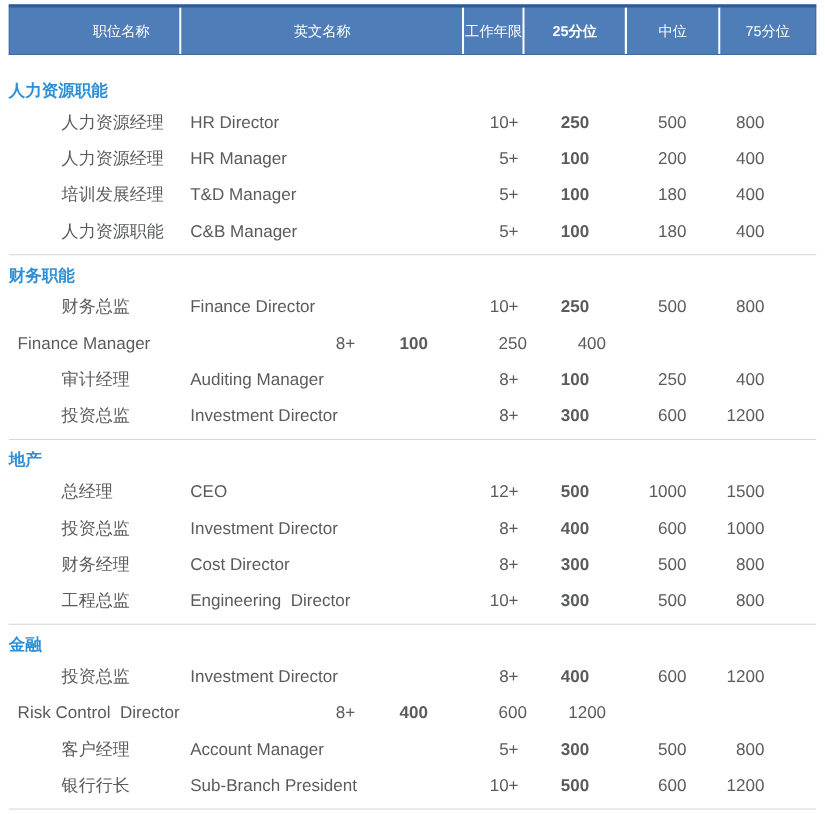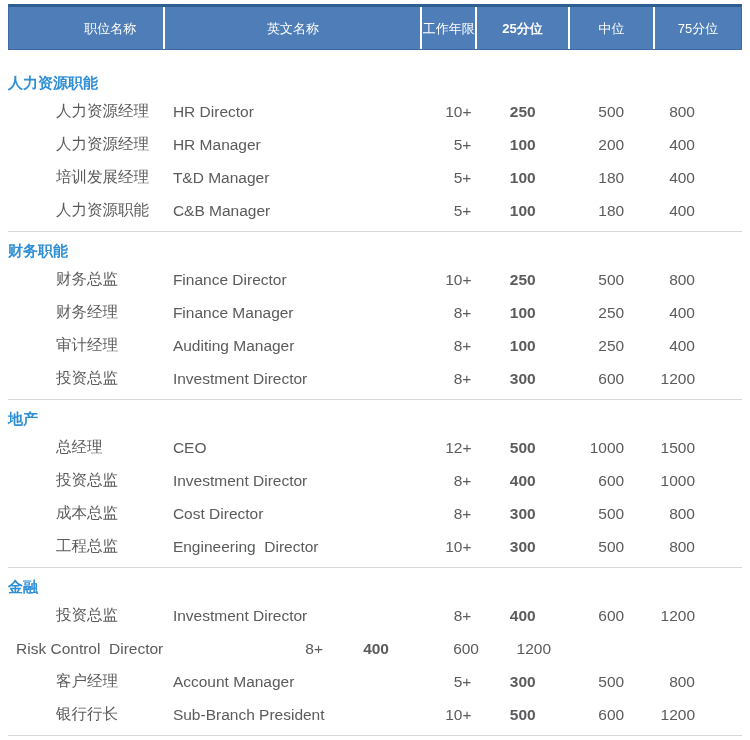--- a/index.html
+++ b/index.html
@@ -113,21 +113,20 @@
   <div class="row">
     <div class="cell c1">财务总监</div>
     <div class="cell c2">Finance Director</div>
     <div class="cell c3">10+</div>
     <div class="cell c4">250</div>
     <div class="cell c5">500</div>
     <div class="cell c6">800</div>
   </div>
 
   <div class="row">
-    <div class="cell c1">财务经理</div>
     <div class="cell c2">Finance Manager</div>
     <div class="cell c3">8+</div>
     <div class="cell c4">100</div>
     <div class="cell c5">250</div>
     <div class="cell c6">400</div>
   </div>
 
   <div class="row">
     <div class="cell c1">审计经理</div>
     <div class="cell c2">Auditing Manager</div>
@@ -163,21 +162,21 @@
   <div class="row">
     <div class="cell c1">投资总监</div>
     <div class="cell c2">Investment Director</div>
     <div class="cell c3">8+</div>
     <div class="cell c4">400</div>
     <div class="cell c5">600</div>
     <div class="cell c6">1000</div>
   </div>
 
   <div class="row">
-    <div class="cell c1">成本总监</div>
+    <div class="cell c1">财务经理</div>
     <div class="cell c2">Cost Director</div>
     <div class="cell c3">8+</div>
     <div class="cell c4">300</div>
     <div class="cell c5">500</div>
     <div class="cell c6">800</div>
   </div>
 
   <div class="row">
     <div class="cell c1">工程总监</div>
     <div class="cell c2">Engineering  Director</div>

